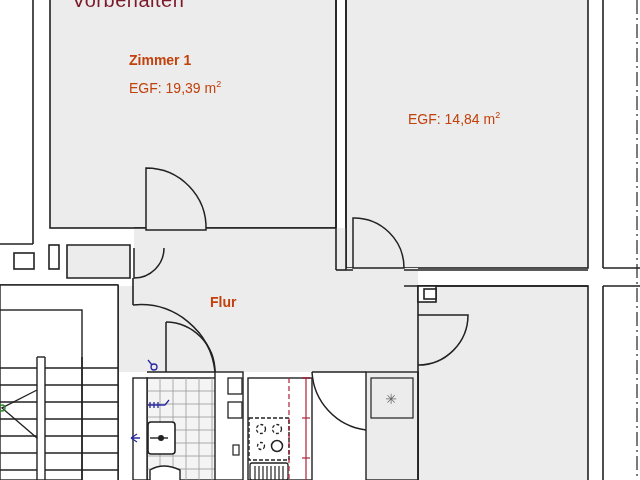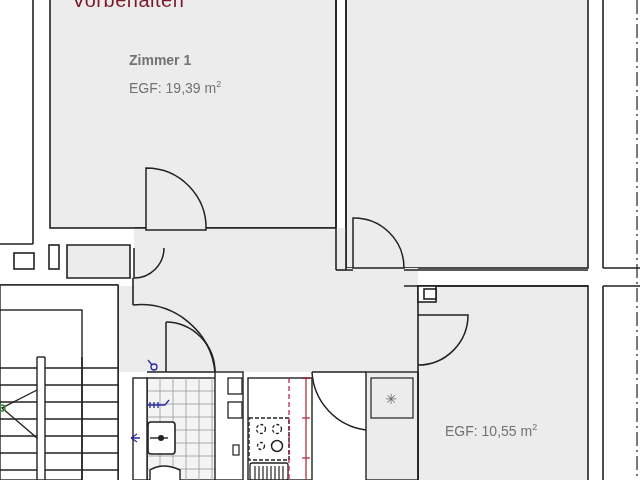--- a/index.html
+++ b/index.html
@@ -1,18 +1,18 @@
 <!DOCTYPE html>
 <html><head>
 <meta charset="utf-8">
 <style>
   html, body { margin: 0; padding: 0; background: #ffffff; }
   body { width: 640px; height: 480px; overflow: hidden; position: relative; font-family: "Liberation Sans", sans-serif; }
   #plan { position: absolute; left: 0; top: 0; width: 640px; height: 480px; }
-  .room-label { position: absolute; font-family: "Liberation Sans", sans-serif; color: #737373; }
+  .room-label { position: absolute; font-family: "Liberation Sans", sans-serif; color: #c2410c; }
   .room-name { font-weight: bold; font-size: 14px; line-height: 17px; display: block; }
   .room-area { font-size: 14px; line-height: 17px; display: block; margin-top: 7px; }
   .room-area sup { font-size: 9px; vertical-align: 6px; }
   .bad-label { position: absolute; font-family: "Liberation Sans", sans-serif; font-weight: bold; font-size: 14px; color: #111; margin-top: 24px; }
   .disclaimer { position: absolute; left: 72px; top: -11px; font-family: "Liberation Sans", sans-serif; font-size: 20px; color: #7a1a2a; letter-spacing: 0.5px; }
 </style>
 </head>
 <body>
 
 <svg id="plan" viewBox="0 0 640 480" xmlns="http://www.w3.org/2000/svg">
@@ -196,22 +196,23 @@
 </svg>
 
 <div class="disclaimer">Vorbehalten</div>
 
 <div class="room-label" style="left:129px; top:52px;">
   <span class="room-name">Zimmer 1</span>
   <span class="room-area"><span>EGF: 19,39 m</span><sup>2</sup></span>
 </div>
 
 <div class="room-label" style="left:408px; top:100px;">
+  <span class="room-area"><span>EGF: 14,84 m</span><sup>2</sup></span>
 </div>
 
 <div class="room-label" style="left:210px; top:294px;">
+  <span class="room-name">Flur</span>
 </div>
 
 <div class="room-label" style="left:445px; top:412px;">
-  <span class="room-area"><span>EGF: 10,55 m</span><sup>2</sup></span>
 </div>
 
 <div class="bad-label" style="left:136px; top:457px;">Bad</div>
 
 </body></html>

